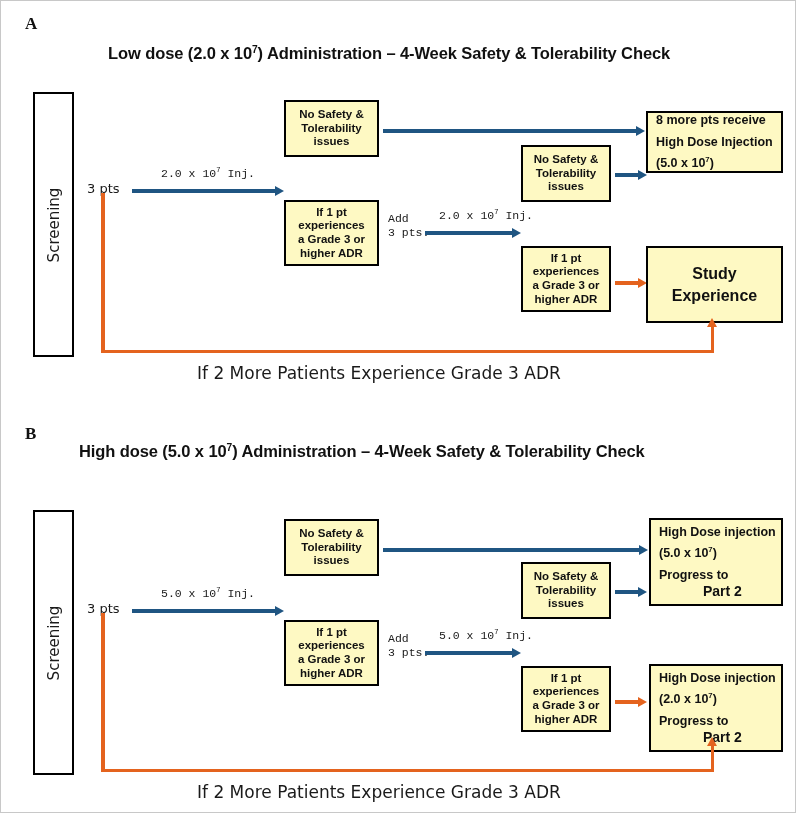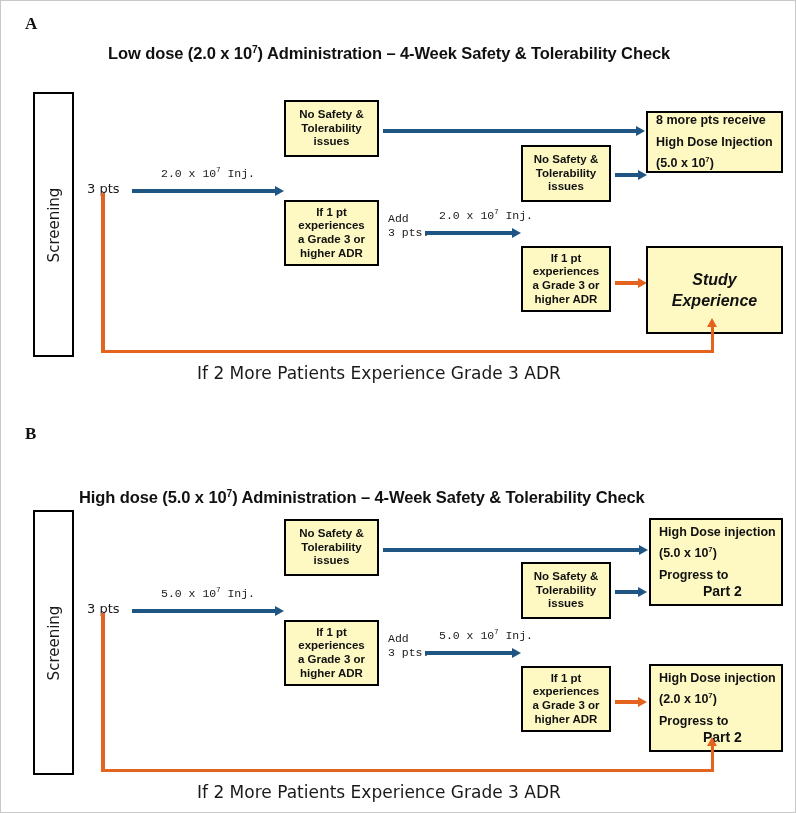--- a/index.html
+++ b/index.html
@@ -217,37 +217,37 @@
     <div class="shaft" style="width:23px;"></div>
     <div class="head" style="left:23px;"></div>
   </div>
 
   <div class="node left node-md node-spread" style="left:645px; top:110px; width:137px; height:62px;">
     <span class="ln">8 more pts receive</span>
     <span class="ln">High Dose Injection</span>
     <span class="ln">(5.0 x 10<span class="sup">7</span>)</span>
   </div>
 
-  <div class="node center node-lg" style="left:645px; top:245px; width:137px; height:88px;font-style:italic;">
+  <div class="node center node-lg" style="left:645px; top:245px; width:137px; height:77px;">
     <span class="ln">Study</span>
     <span class="ln">Experience</span>
   </div>
 
   <div class="elbow">
     <div class="seg-v" style="left:100px; top:192px; width:3.5px; height:160px;"></div>
     <div class="seg-h" style="left:100px; top:348.5px; width:613px; height:3.5px;"></div>
     <div class="seg-v" style="left:709.5px; top:326px; width:3.5px; height:26px;"></div>
     <div class="uphead" style="left:706px; top:317px;"></div>
   </div>
 
   <div class="caption" style="left:196px; top:362px;">If 2 More Patients Experience Grade 3 ADR</div>
 
   <div class="panel-letter" style="left:24px; top:424px;">B</div>
 
-  <div class="panel-title" style="left:78px; top:488px;">
+  <div class="panel-title" style="left:78px; top:442px;">
     <span>High dose (5.0 x 10</span><sup>7</sup><span>) Administration – 4-Week Safety &amp; Tolerability Check</span>
   </div>
 
   <div class="screening-box" style="left:32px; top:509px; width:41px; height:265px;">
     <span class="screening-label">Screening</span>
   </div>
 
   <div class="plain-label" style="left:86px; top:600px;">3 pts</div>
 
   <div class="edge-label" style="left:160px; top:586px;">5.0 x 10<span class="sup">7</span> Inj.</div>

